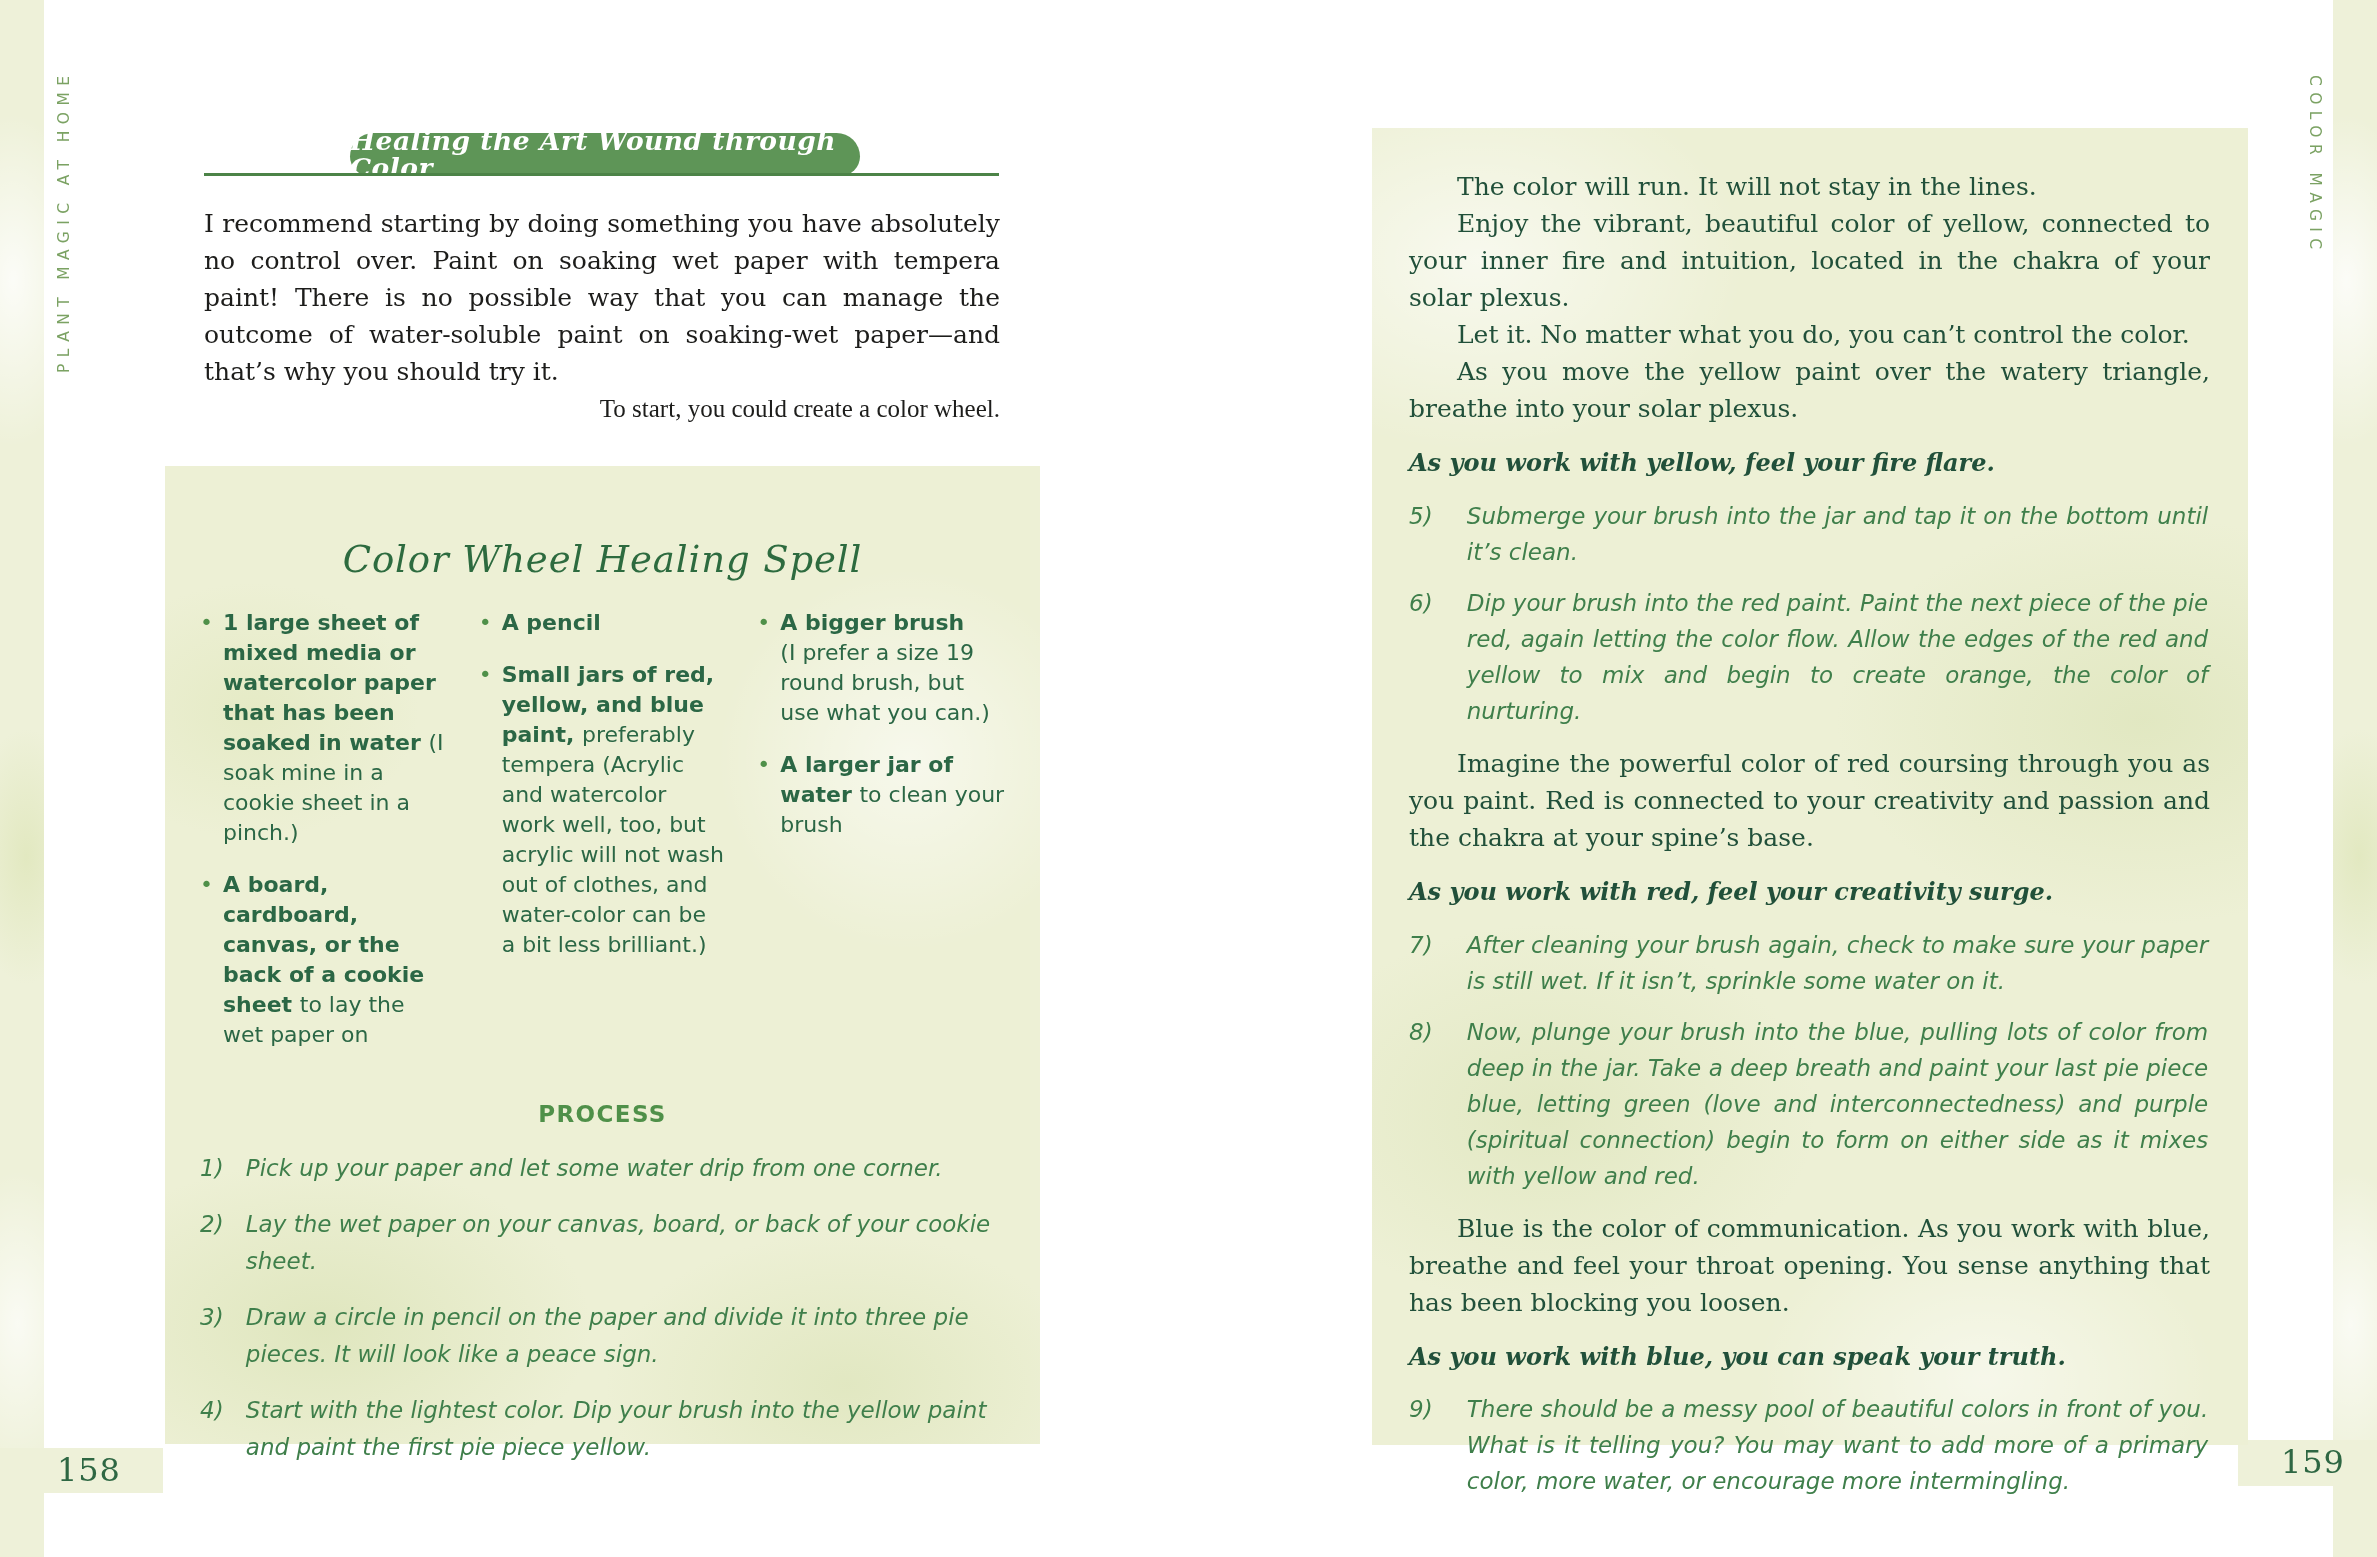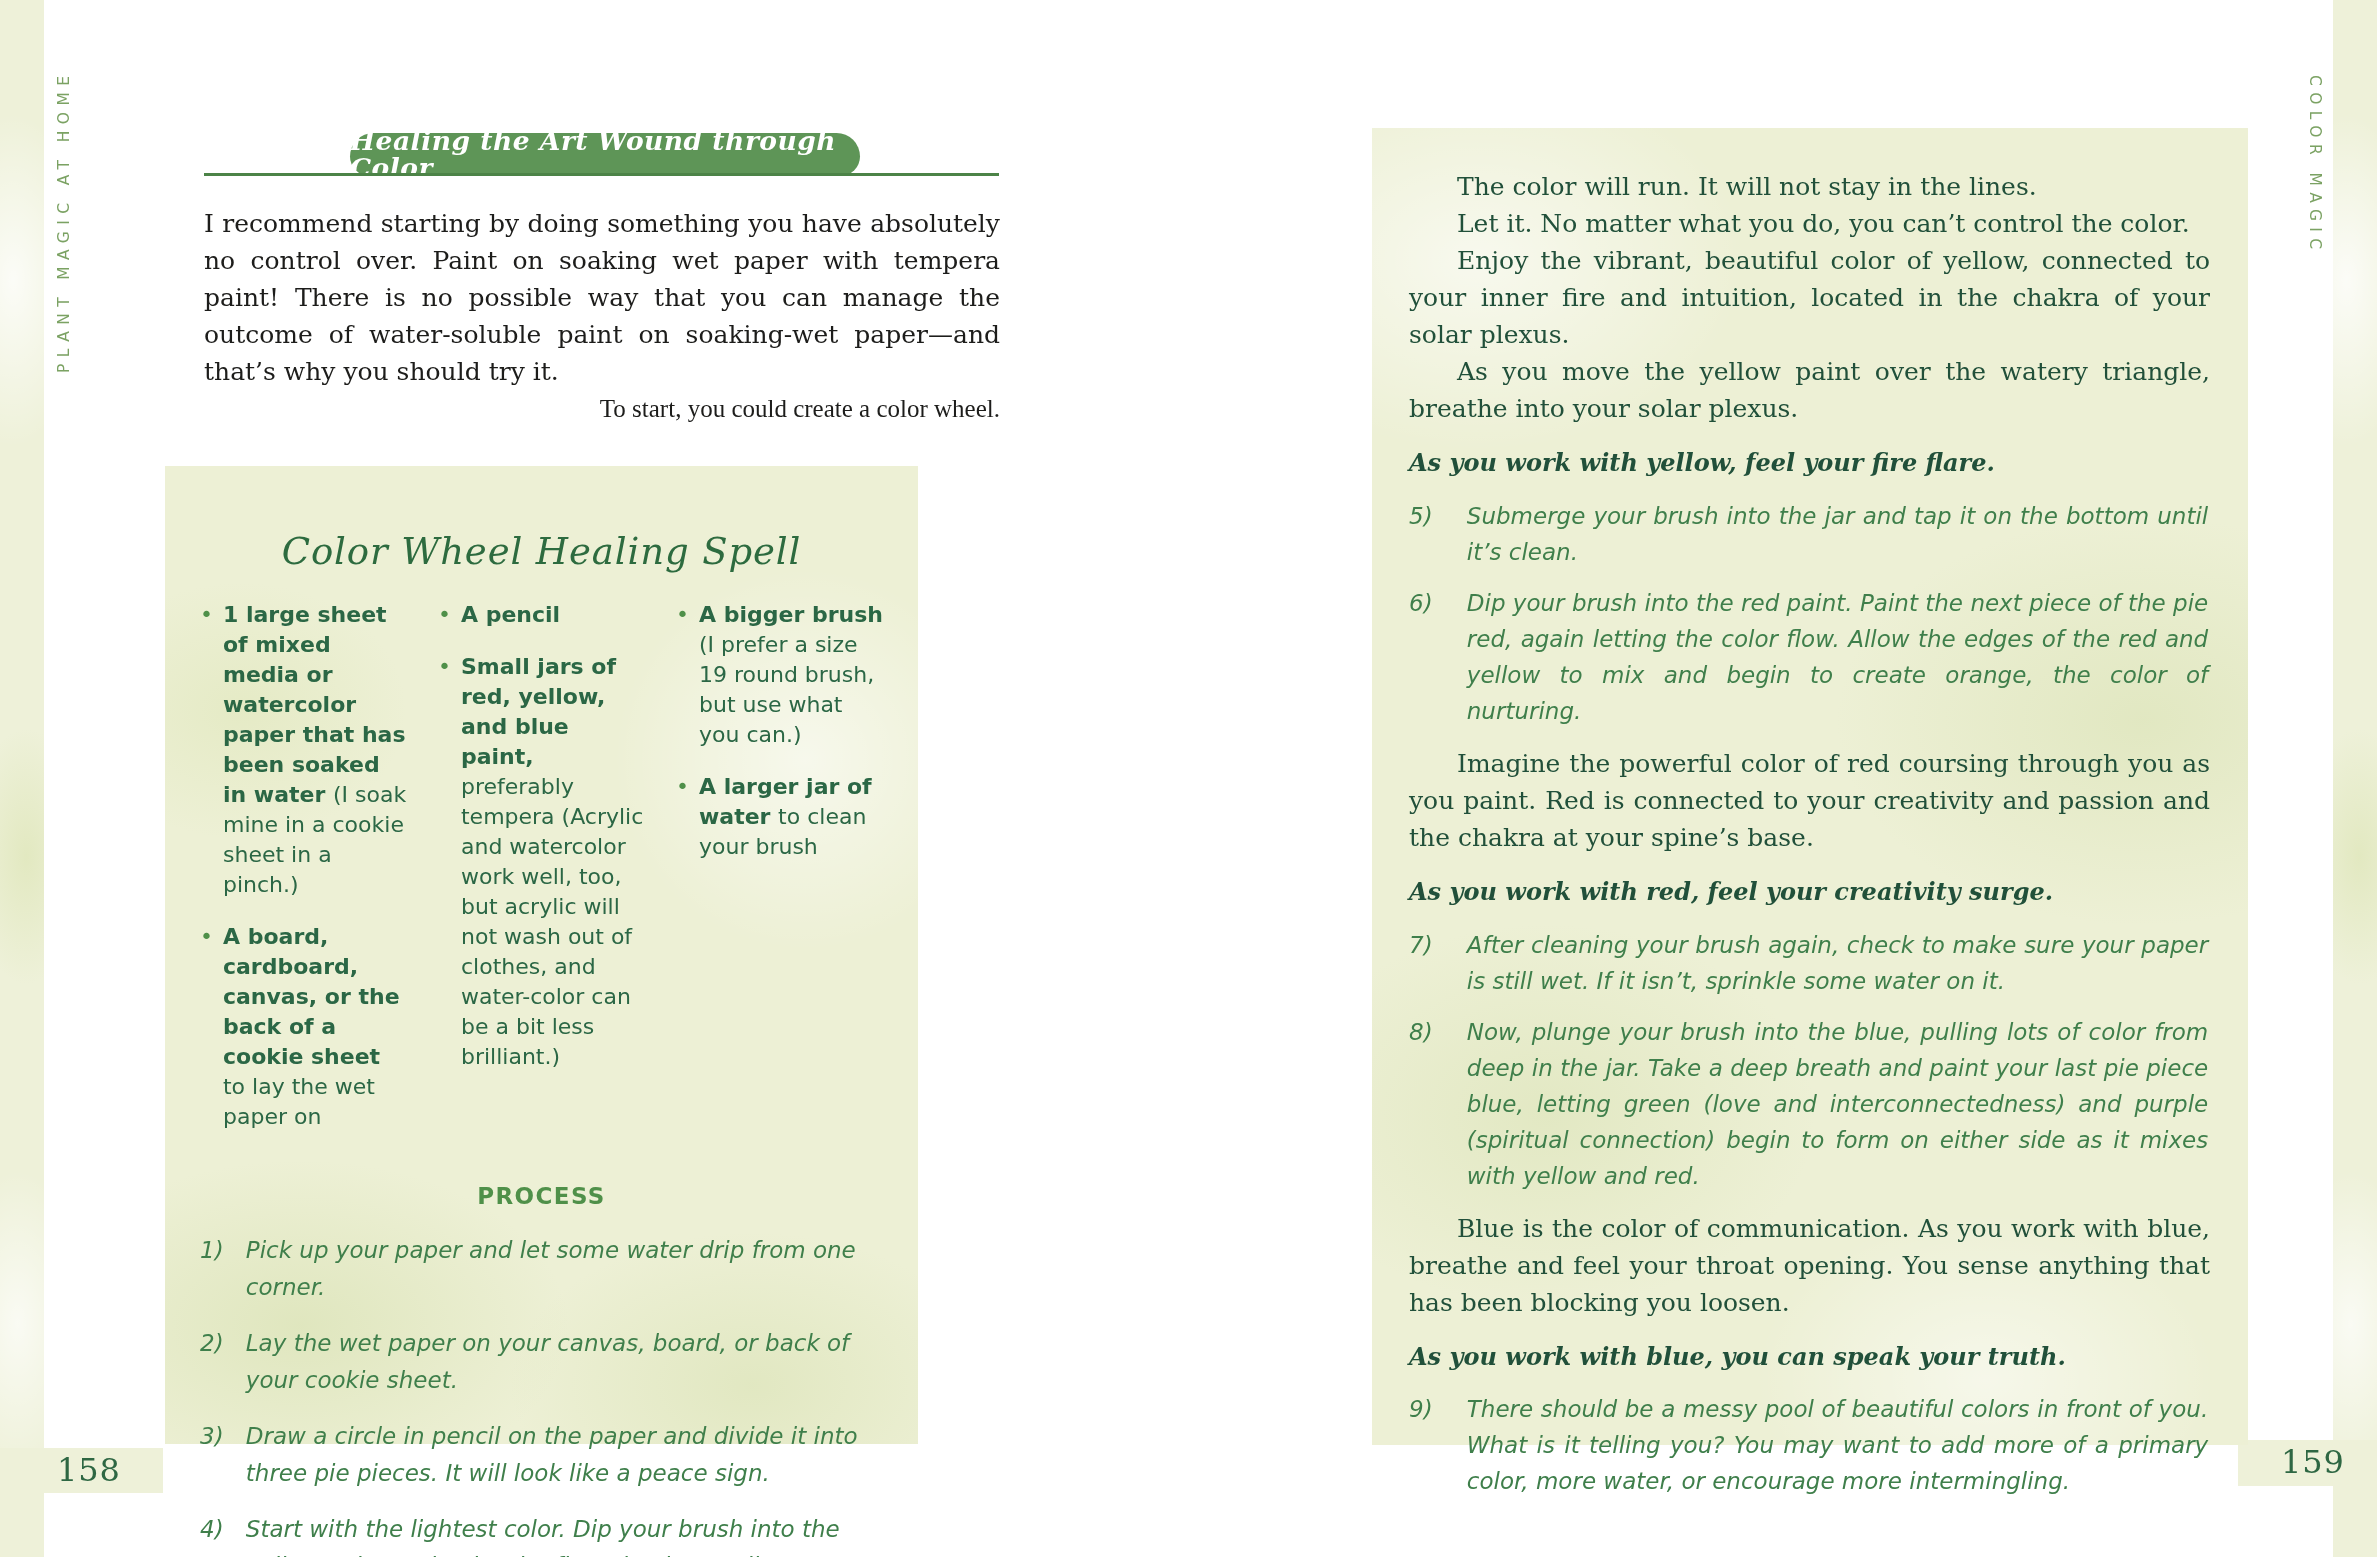--- a/index.html
+++ b/index.html
@@ -53,22 +53,22 @@
   }
   .intro{
     position:absolute;left:204px;top:205px;width:796px;
     font:400 25px/37px "DejaVu Serif", serif;color:#1d1d1b;
     text-align:justify;
   }
   .intro p{margin:0;}
   .intro p.indent{text-indent:48px;text-align:right;font-family:Liberation Serif, serif;}
 
   .spell-box{
-    position:absolute;left:165px;top:466px;width:753px;height:978px;
-    box-sizing:border-box;padding:4px 35px;
+    position:absolute;left:165px;top:466px;width:875px;height:978px;
+    box-sizing:border-box;padding:12px 35px;
     background:
       radial-gradient(384px 238px at 18% 88%, rgba(198,212,148,.35), rgba(255,255,255,0) 70%),
       radial-gradient(347px 219px at 78% 94%, rgba(198,212,148,.30), rgba(255,255,255,0) 70%),
       radial-gradient(274px 274px at 85% 30%, rgba(255,255,255,.55), rgba(255,255,255,0) 70%),
       radial-gradient(238px 183px at 10% 25%, rgba(214,224,168,.35), rgba(255,255,255,0) 70%),
       var(--panel-bg);
   }
   .spell-title{
     margin-top:62px;text-align:center;
     font:italic 400 37px/1.1 "DejaVu Serif", serif;color:var(--deep-green);
@@ -198,22 +198,22 @@
       </div>
       <div class="proc-item">
         <span class="num">4)</span>
         <span class="txt">Start with the lightest color. Dip your brush into the yellow paint and paint the first pie piece yellow.</span>
       </div>
     </div>
 </div>
 
 <div class="right-panel" id="right-panel">
     <p class="rp-para">The color will run. It will not stay in the lines.</p>
+    <p class="rp-para">Enjoy the vibrant, beautiful color of yellow, connected to your inner fire and intuition, located in the chakra of your solar plexus.</p>
     <p class="rp-para">Let it. No matter what you do, you can’t control the color.</p>
-    <p class="rp-para">Enjoy the vibrant, beautiful color of yellow, connected to your inner fire and intuition, located in the chakra of your solar plexus.</p>
     <p class="rp-para">As you move the yellow paint over the watery triangle, breathe into your solar plexus.</p>
     <p class="rp-aff">As you work with yellow, feel your fire flare.</p>
     <div class="rp-step">
       <span class="num">5)</span>
       <span class="txt">Submerge your brush into the jar and tap it on the bottom until it’s clean.</span>
     </div>
     <div class="rp-step">
       <span class="num">6)</span>
       <span class="txt">Dip your brush into the red paint. Paint the next piece of the pie red, again letting the color flow. Allow the edges of the red and yellow to mix and begin to create orange, the color of nurturing.</span>
     </div>

